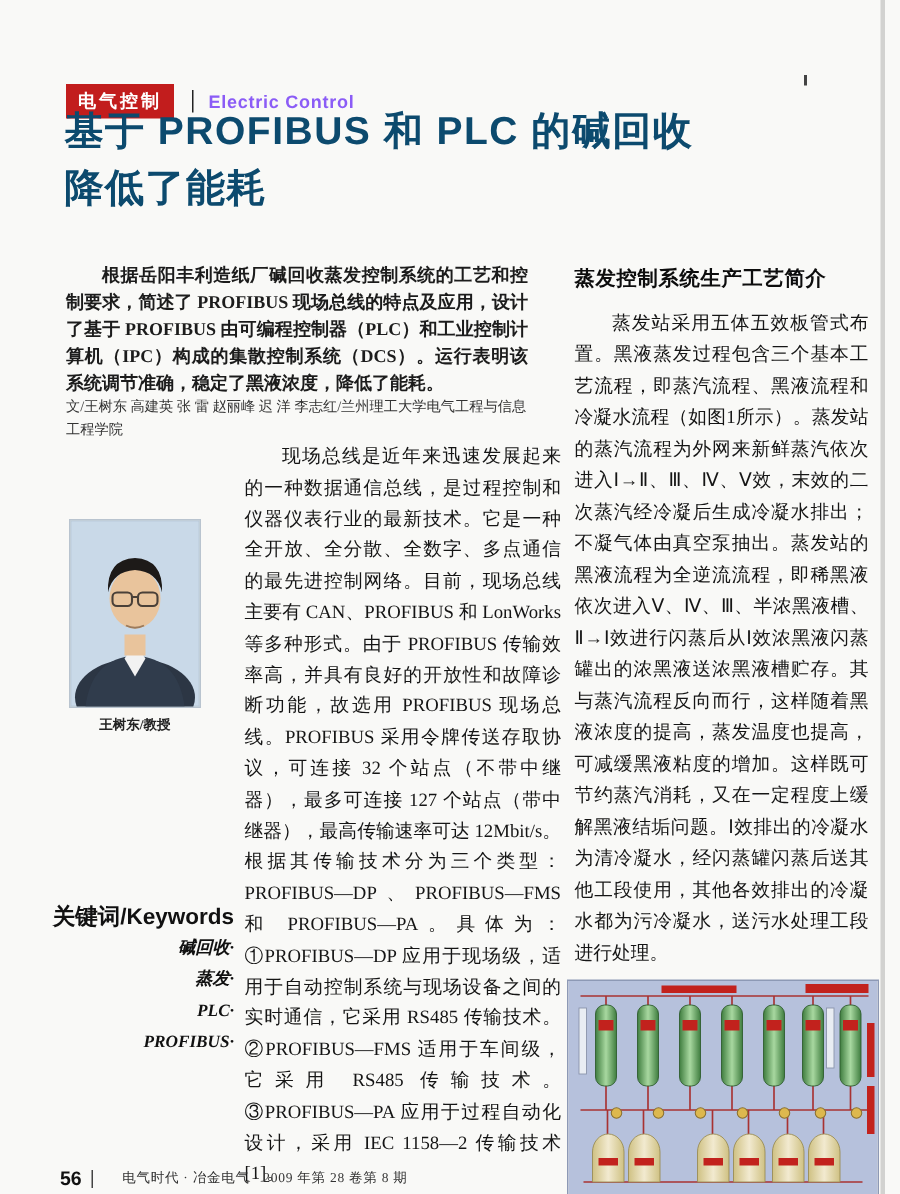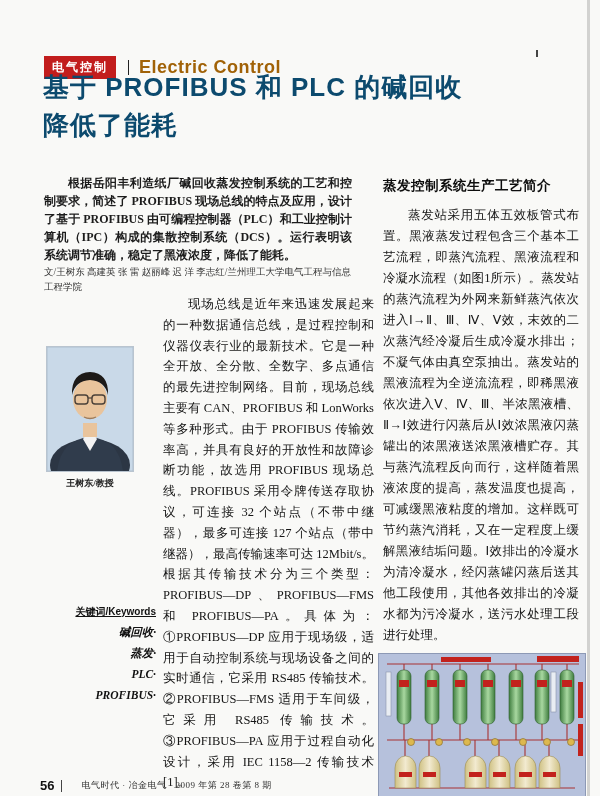--- a/index.html
+++ b/index.html
@@ -6,38 +6,38 @@
   body{width:600px;height:796px;background:#e9e9e7;font-family:"Liberation Serif",serif;}
   .page{position:relative;width:600px;height:796px;background:#f9f9f7;overflow:hidden;}
   .scan-edge{position:absolute;right:10px;top:0;width:3px;height:796px;background:#d2d2d0;}
   .scan-artifact{position:absolute;left:536px;top:50px;width:2px;height:7px;background:#444;}
 
   
   .header{position:absolute;left:44px;top:20px;display:flex;align-items:center;margin-top:36px;}
   .cat-badge{background:#c21d1d;color:#fff;font-family:"Liberation Sans",sans-serif;
              font-weight:bold;font-size:12px;padding:3px 8px;letter-spacing:2px;}
   .cat-divider{width:1px;height:15px;background:#222;margin:0 10px 0 12px;}
-  .cat-en{font-family:"Liberation Sans",sans-serif;font-weight:bold;font-size:18px;color:#a16207;letter-spacing:.5px;}
+  .cat-en{font-family:"Liberation Sans",sans-serif;font-weight:bold;font-size:12px;color:#8b5cf6;letter-spacing:.5px;}
 
   
   .title{position:absolute;left:43px;top:68px;width:545px;font-family:"Liberation Sans",sans-serif;
          font-weight:800;font-size:26px;line-height:38px;color:#0c4a6e;letter-spacing:1px;}
 
   
   .abstract{position:absolute;left:44px;top:174px;width:308px;font-weight:bold;font-size:12px;
             line-height:18px;text-align:justify;text-indent:2em;color:#1c1c1c;}
   .byline{position:absolute;left:44px;top:265px;width:312px;font-size:9.5px;line-height:15px;color:#333;}
 
   
   .photo{position:absolute;left:46px;top:346px;width:88px;height:126px;border:1px solid #b9c4cf;box-sizing:border-box;}
   .photo svg{display:block;}
   .photo-caption{position:absolute;left:42px;top:477px;width:96px;text-align:center;
                  font-size:9px;font-weight:bold;color:#222;}
   .keywords{position:absolute;left:28px;top:601px;width:128px;text-align:right;color:#111;}
-  .kw-label{font-family:"Liberation Sans",sans-serif;font-weight:bold;font-size:10px;line-height:21px;text-decoration:underline;}
+  .kw-label{font-family:"Liberation Sans",sans-serif;font-weight:bold;font-size:15px;line-height:21px;}
   .kw-item{font-weight:bold;font-style:italic;font-size:11.5px;line-height:21px;}
 
   
   .col1{position:absolute;left:163px;top:294px;width:211px;font-size:12.5px;line-height:20.8px;
         text-align:justify;color:#151515;}
   .col1 p{margin:0;text-indent:2em;}
   .col2{position:absolute;left:383px;top:163px;width:196px;font-size:12.5px;line-height:21px;
         text-align:justify;color:#151515;}
   .col2 p{margin:0;}
   .col2 .indent{text-indent:2em;}

